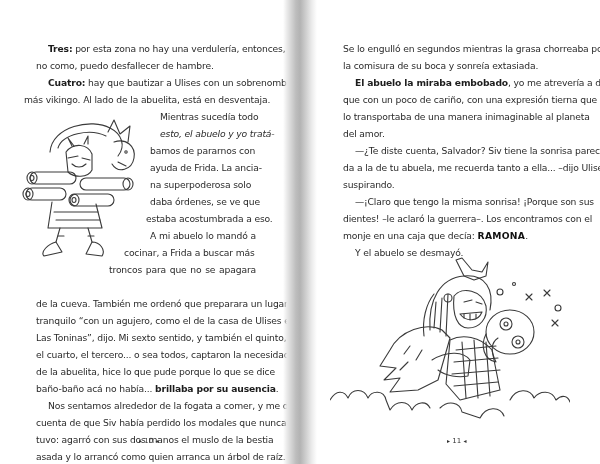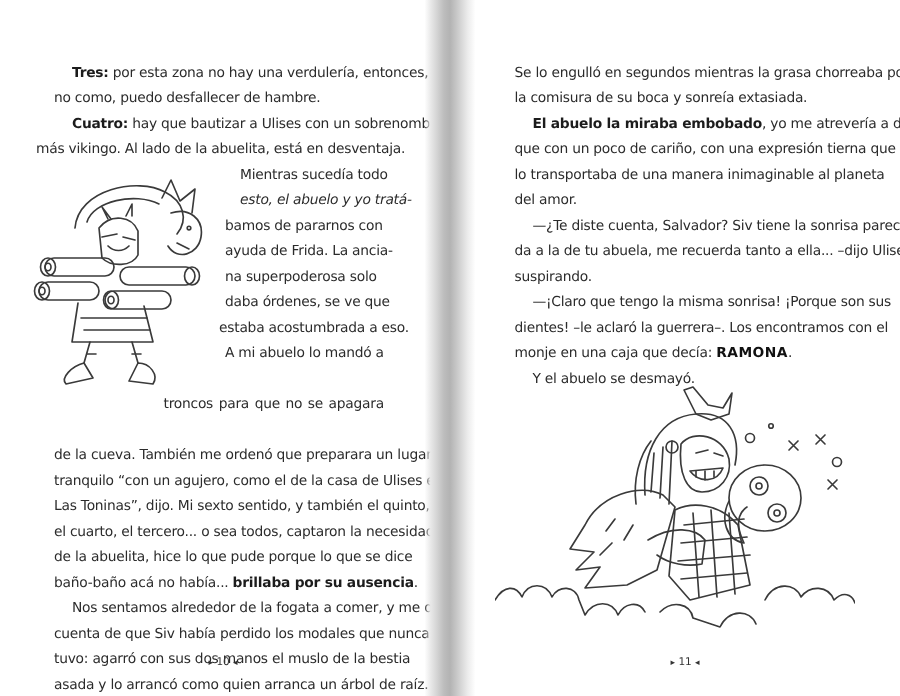--- a/index.html
+++ b/index.html
@@ -55,20 +55,21 @@
     <div class="line" style="left:24px; top:94px;">más vikingo. Al lado de la abuelita, está en desventaja.</div>
 
     <div class="line just" style="left:160px; top:111px; width:90px;">Mientras sucedía todo</div>
     <div class="line just" style="left:160px; top:128px; width:100px;font-style:italic;">esto, el abuelo y yo tratá-</div>
     <div class="line just" style="left:150px; top:145px; width:100px;">bamos de pararnos con</div>
     <div class="line just" style="left:150px; top:162px; width:100px;">ayuda de Frida. La ancia-</div>
     <div class="line just" style="left:150px; top:179px; width:100px;">na superpoderosa solo</div>
     <div class="line just" style="left:150px; top:196px; width:100px;">daba órdenes, se ve que</div>
     <div class="line just" style="left:146px; top:213px; width:104px;">estaba acostumbrada a eso.</div>
     <div class="line just" style="left:150px; top:230px; width:100px;">A mi abuelo lo mandó a</div>
+    <div class="line just" style="left:124px; top:247px; width:126px;">cocinar, a Frida a buscar más</div>
     <div class="line just" style="left:109px; top:264px; width:147px;">troncos para que no se apagara</div>
     <div class="line just" style="left:36px; top:298px; width:214px;">de la cueva. También me ordenó que preparara un lugar</div>
     <div class="line just" style="left:36px; top:315px; width:214px;">tranquilo “con un agujero, como el de la casa de Ulises en</div>
     <div class="line just" style="left:36px; top:332px; width:214px;">Las Toninas”, dijo. Mi sexto sentido, y también el quinto,</div>
     <div class="line just" style="left:36px; top:349px; width:214px;">el cuarto, el tercero... o sea todos, captaron la necesidad</div>
     <div class="line just" style="left:36px; top:366px; width:214px;">de la abuelita, hice lo que pude porque lo que se dice</div>
     <div class="line" style="left:36px; top:383px;"><span>baño-baño acá no había... </span><span class="b">brillaba por su ausencia</span><span>.</span></div>
 
     <div class="line just" style="left:48px; top:400px; width:202px;">Nos sentamos alrededor de la fogata a comer, y me di</div>
     <div class="line just" style="left:36px; top:417px; width:214px;">cuenta de que Siv había perdido los modales que nunca</div>

